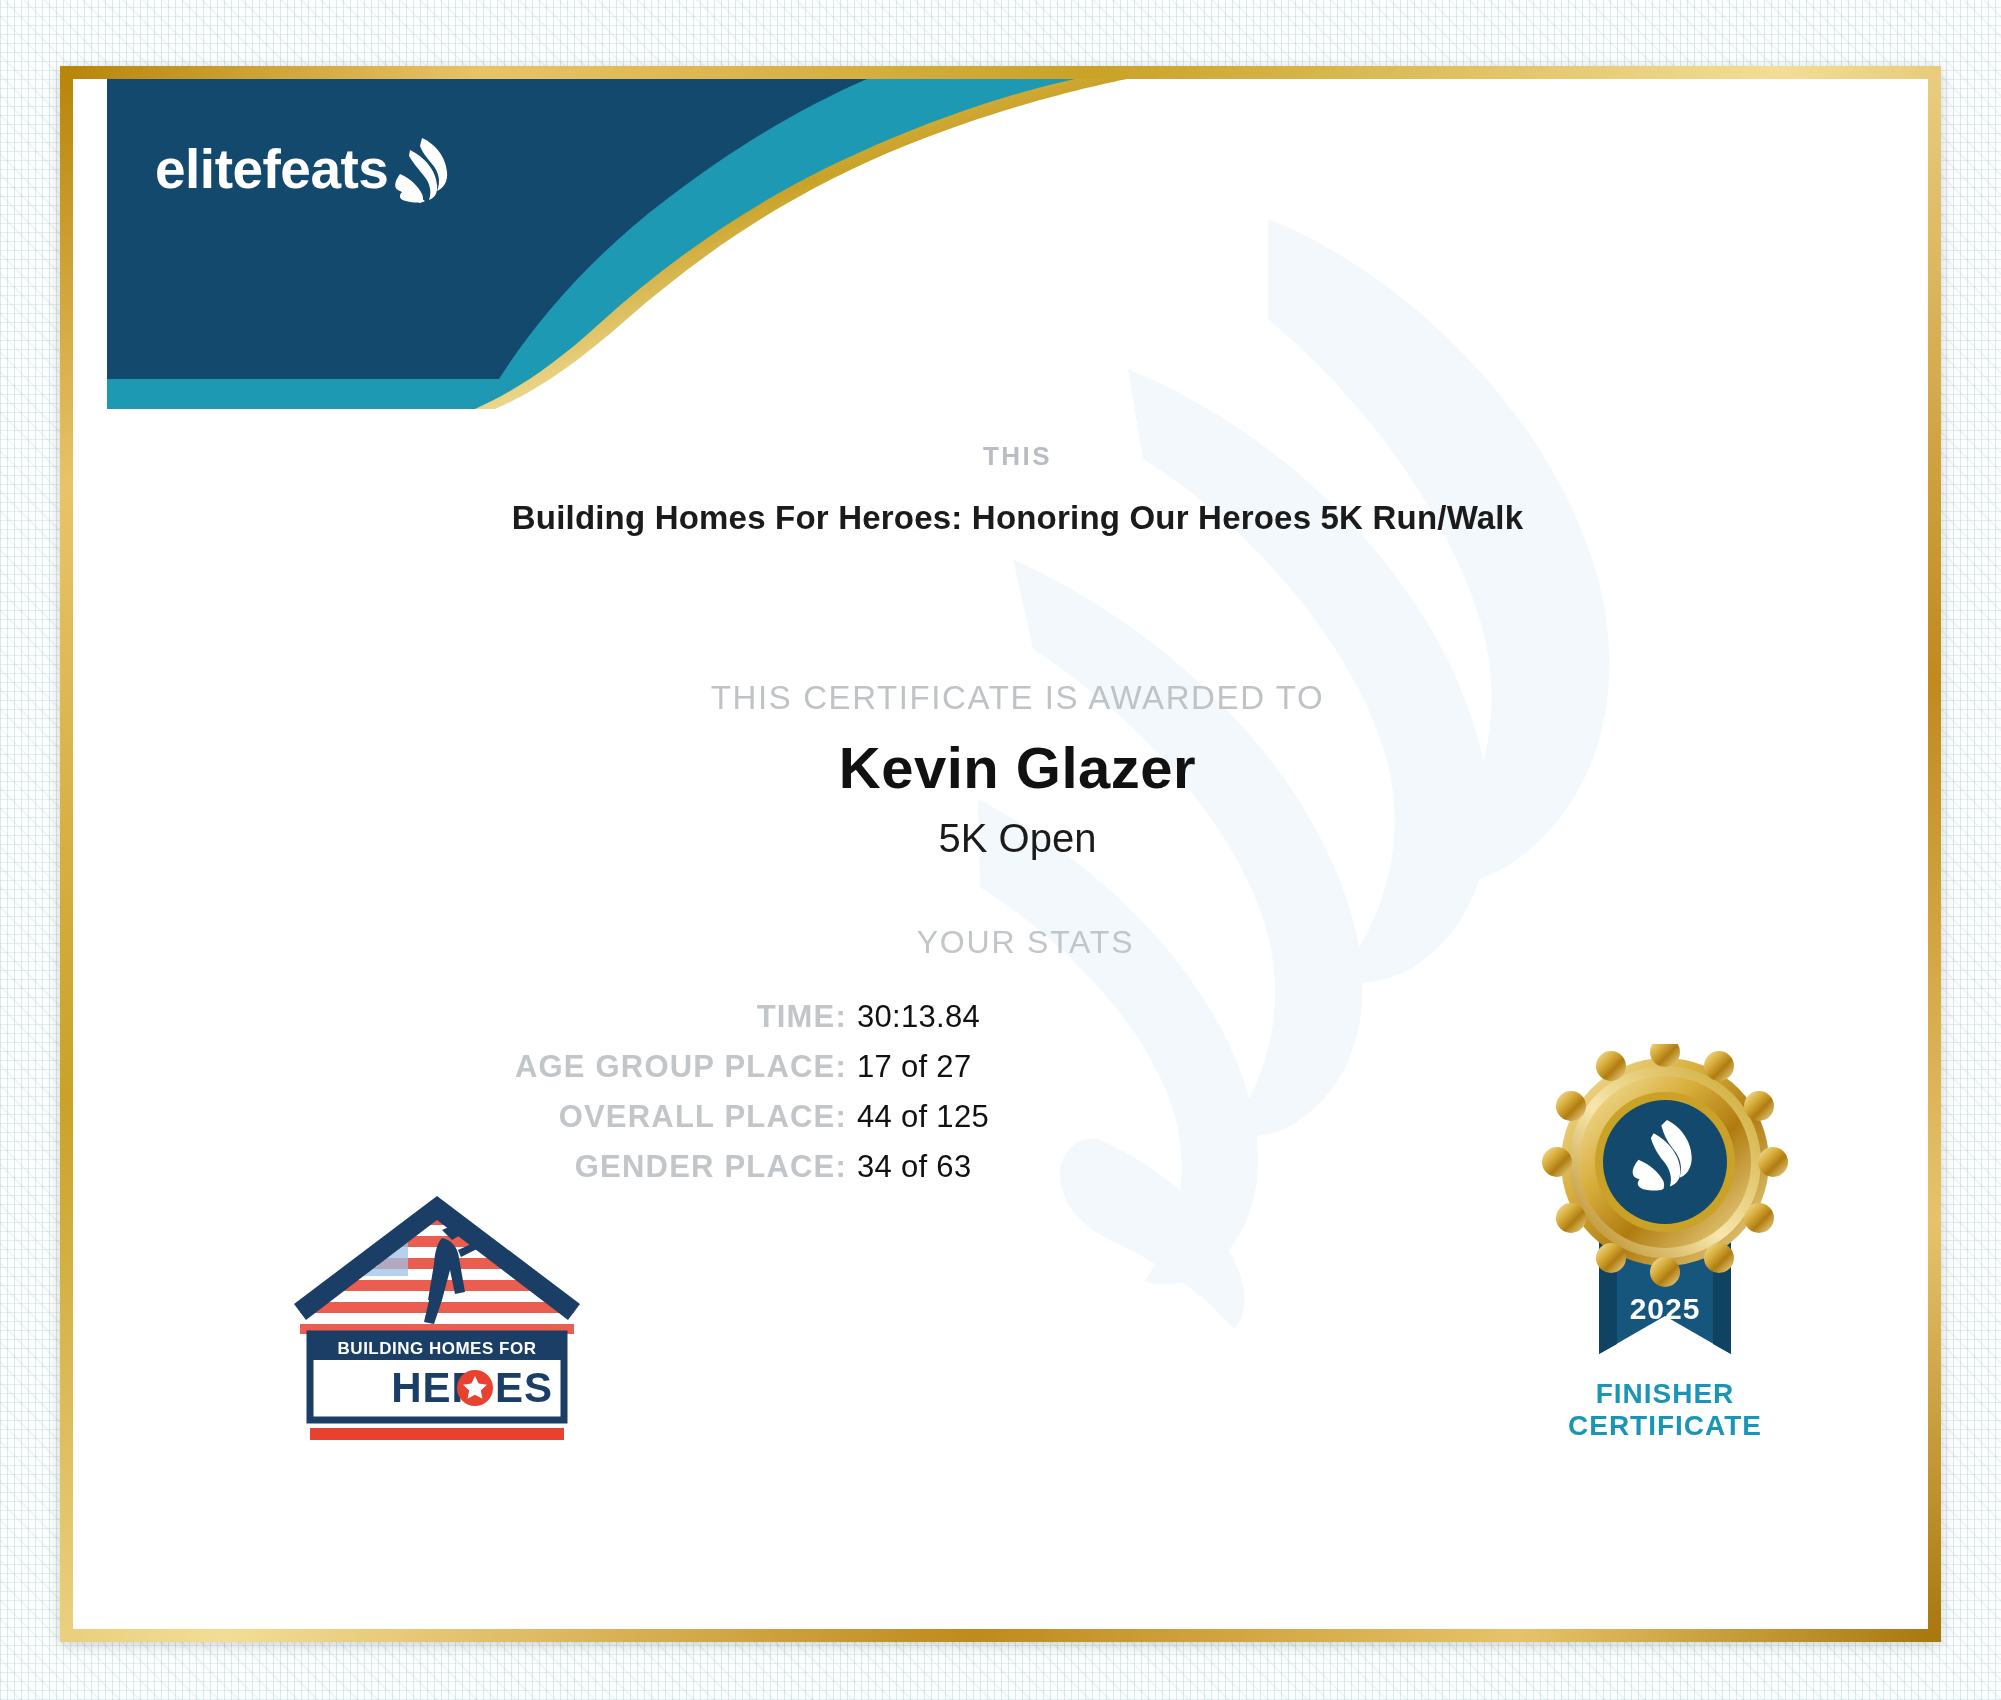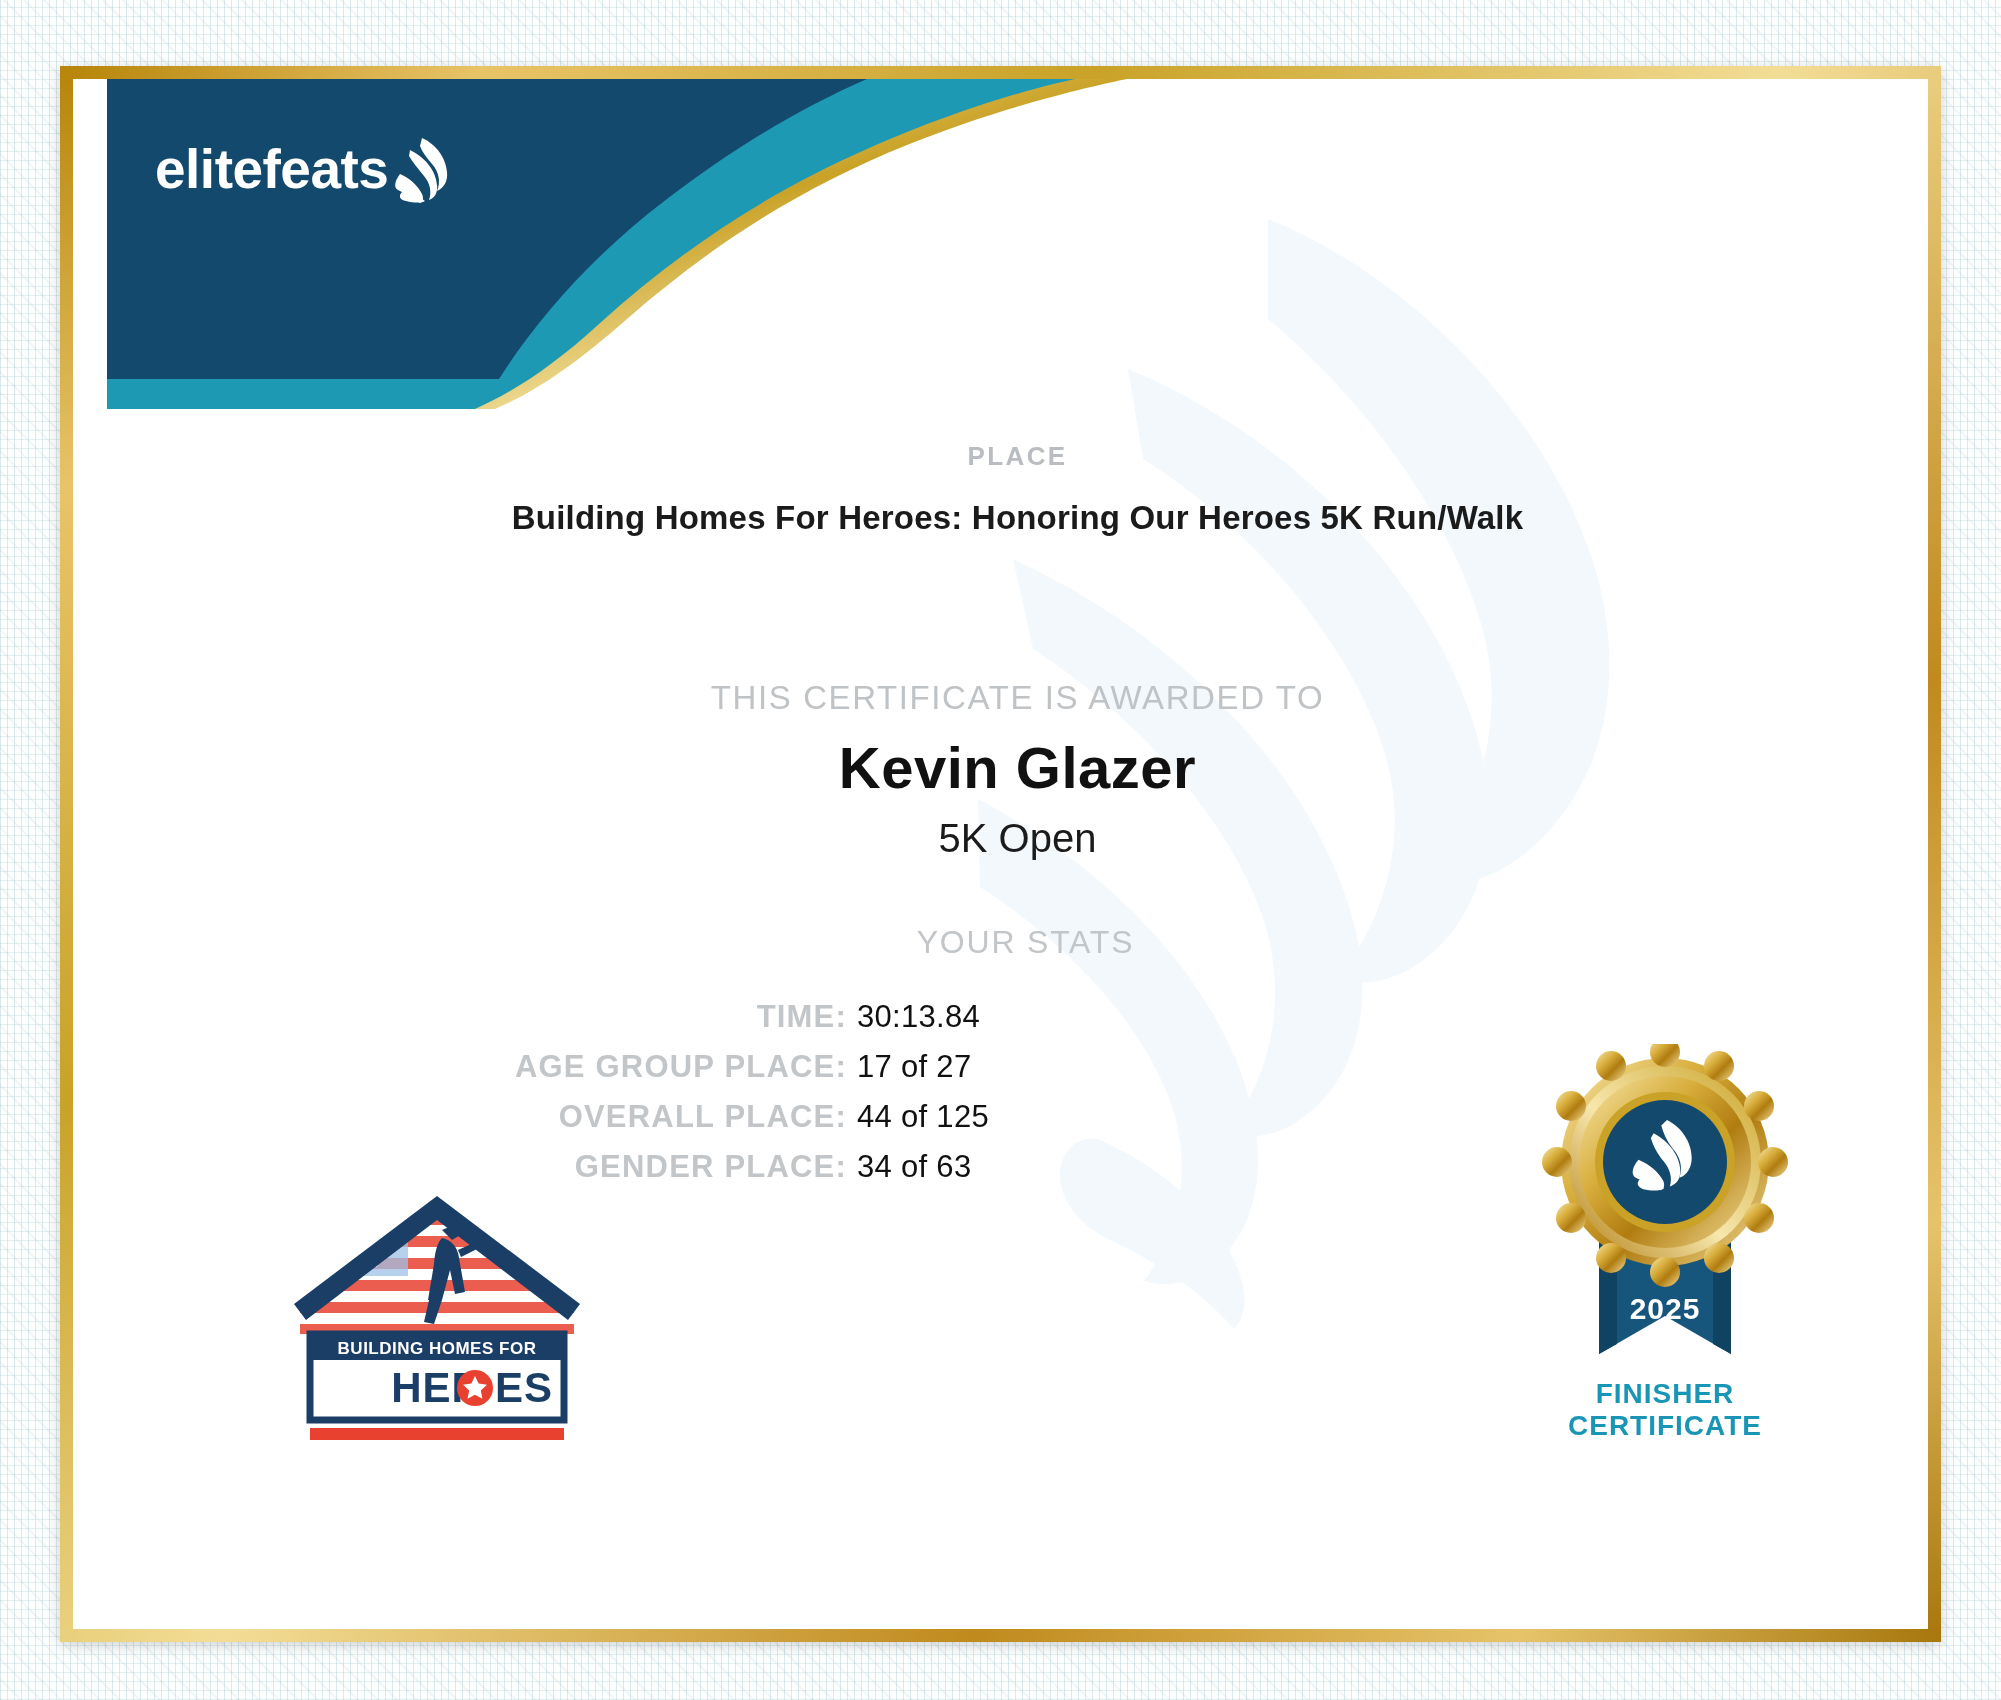--- a/index.html
+++ b/index.html
@@ -247,21 +247,21 @@
         <svg class="brand-wing" viewBox="0 0 66 70">
           <g fill="#ffffff">
             <path d="M30 4 C44 10 54 24 55 38 C56 47 52 54 45 57 C49 48 47 38 40 30 C35 24 30 18 28 12 Z"></path>
             <path d="M18 16 C33 23 44 37 45 51 C46 58 43 64 37 66 C40 58 38 49 32 42 C27 36 20 27 17 22 Z"></path>
             <path d="M8 40 C18 44 26 52 30 60 C32 65 31 68 28 69 C22 66 14 60 6 56 C2 54 2 48 8 40 Z"></path>
             <path d="M10 58 C20 60 28 63 33 67 C30 69 22 69 14 67 C8 66 6 62 10 58 Z"></path>
           </g>
         </svg>
       </div>
 
-      <div class="center-col lbl-event" style="position:absolute;">PLACE</div>
+      <div class="center-col lbl-event" style="position:absolute;">THIS</div>
       <div class="center-col event-name" style="position:absolute;">Building Homes For Heroes: Honoring Our Heroes 5K Run/Walk</div>
 
       <div class="center-col lbl-awarded" style="position:absolute;">THIS CERTIFICATE IS AWARDED TO</div>
       <div class="center-col recipient" style="position:absolute;">Kevin Glazer</div>
       <div class="center-col division" style="position:absolute;">5K Open</div>
 
       <div class="center-col lbl-stats" style="position:absolute;padding-left:16px;">YOUR STATS</div>
 
       <div class="stats">
         <div class="stat-row">

